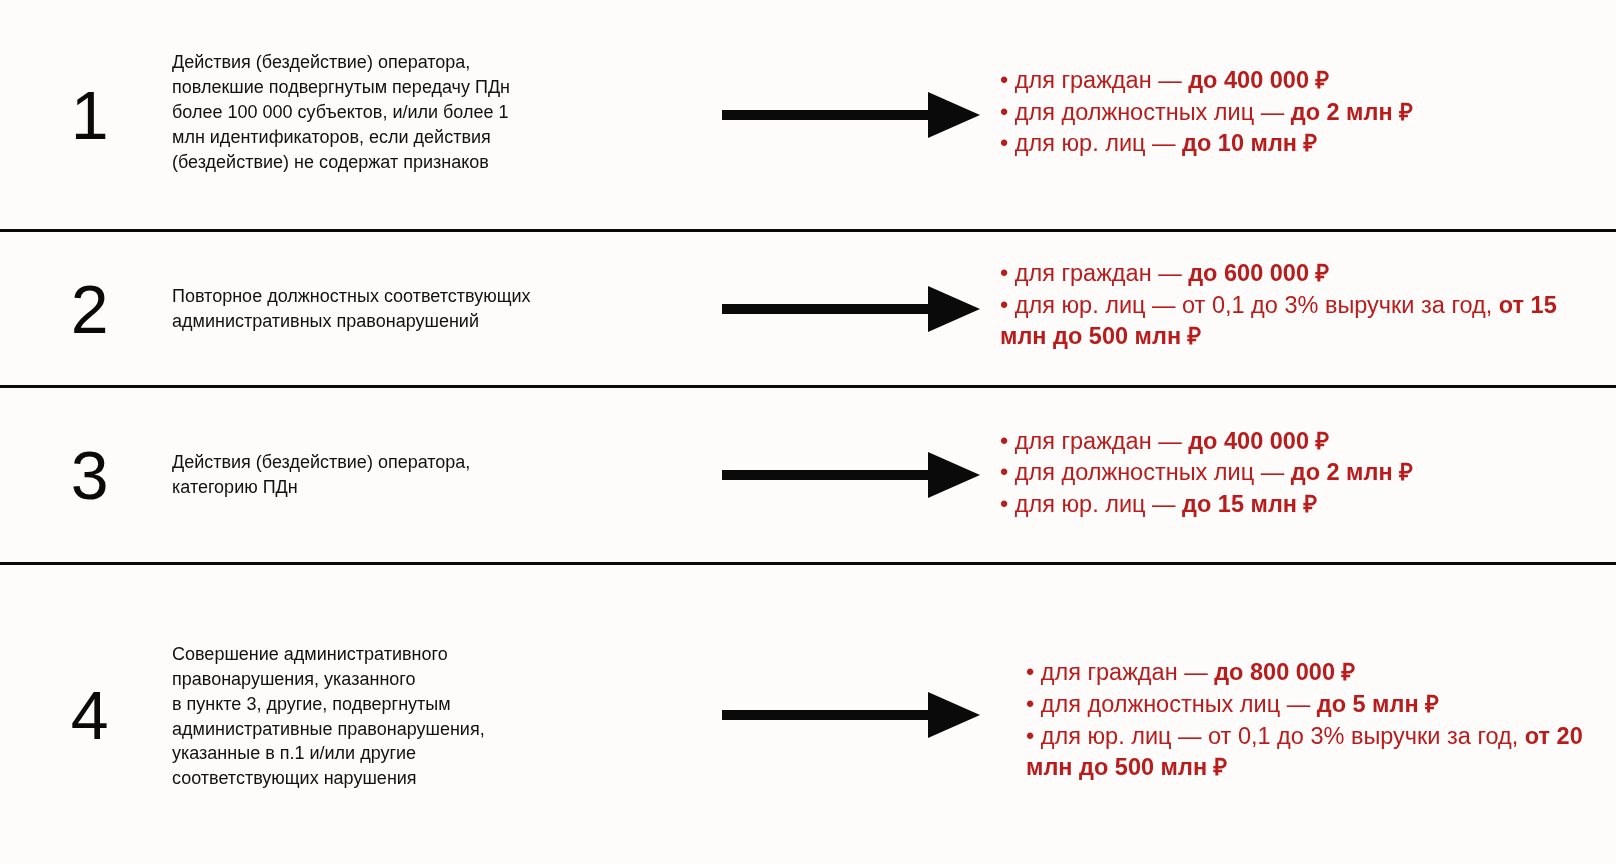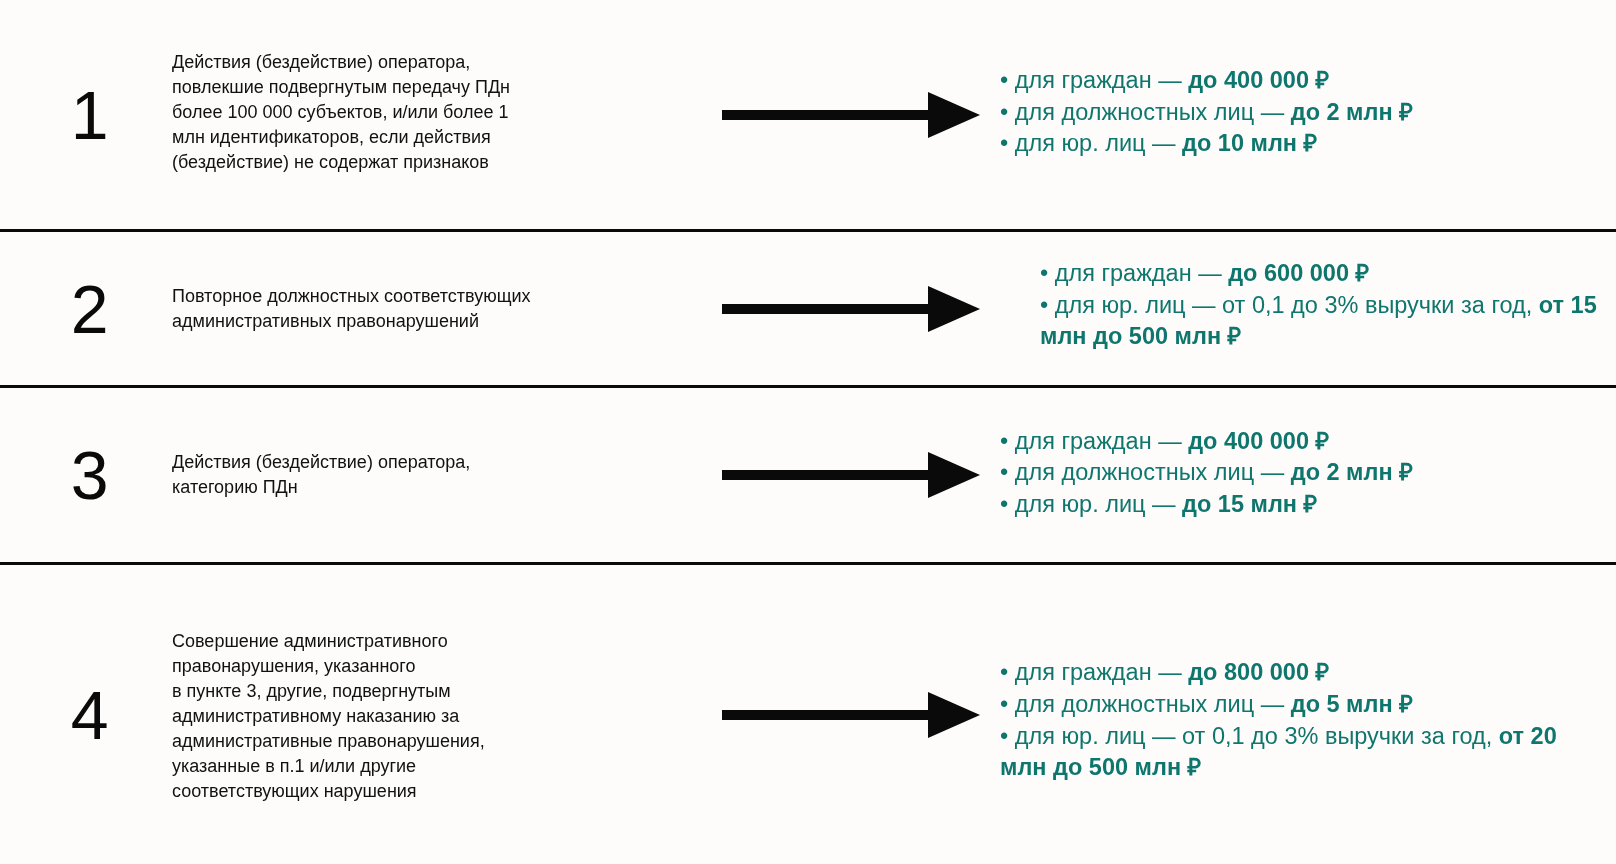--- a/index.html
+++ b/index.html
@@ -72,35 +72,35 @@
     justify-content: flex-start;
     padding-left: 10px;
     box-sizing: border-box;
   }
   .arrow-svg { display: block; }
 
   .col-penalty {
     flex: 1 1 auto;
     font-size: 23.5px;
     line-height: 1.345;
-    color: #0f766e;
+    color: #b91c1c;
     padding-left: 0px;
     box-sizing: border-box;
   }
   .col-penalty .p-line { display: block; white-space: nowrap; }
   .col-penalty .p-line.wrap { white-space: normal; }
   .col-penalty b { font-weight: 700; }
   .bullet { letter-spacing: 0; }
 
   
   .row-1 .col-text { transform: translateY(-2px); }
   .row-1 .col-penalty { transform: translateY(-2px); }
-  .row-2 .col-penalty { transform: translateY(-3px); margin-left: 40px; }
+  .row-2 .col-penalty { transform: translateY(-3px); }
   .row-3 .col-penalty { transform: translateY(-2px); }
-  .row-4 .col-penalty { transform: translateY(6px); }
+  .row-4 .col-penalty { transform: translateY(6px); margin-left: 26px; }
   .row-4 .col-text { transform: translateY(2px); }
 </style>
 </head>
 <body>
 
 <div class="sheet">
 
   <div class="row row-1">
     <div class="col-number">1</div>
     <div class="col-text">
@@ -159,21 +159,20 @@
       <span class="p-line"><span class="bullet">•</span><span> для юр. лиц — </span><b>до 15 млн ₽</b></span>
     </div>
   </div>
 
   <div class="row row-4">
     <div class="col-number">4</div>
     <div class="col-text">
       <span class="line">Совершение административного</span>
       <span class="line">правонарушения, указанного</span>
       <span class="line">в пункте 3, другие, подвергнутым</span>
-      <span class="line">административному наказанию за</span>
       <span class="line">административные правонарушения,</span>
       <span class="line">указанные в п.1 и/или другие</span>
       <span class="line">соответствующих нарушения</span>
     </div>
     <div class="col-arrow">
       <svg class="arrow-svg" width="258" height="46" viewBox="0 0 258 46">
         <rect x="0" y="18" width="212" height="10" fill="#0a0a0a"></rect>
         <polygon points="206,0 258,23 206,46" fill="#0a0a0a"></polygon>
       </svg>
     </div>

